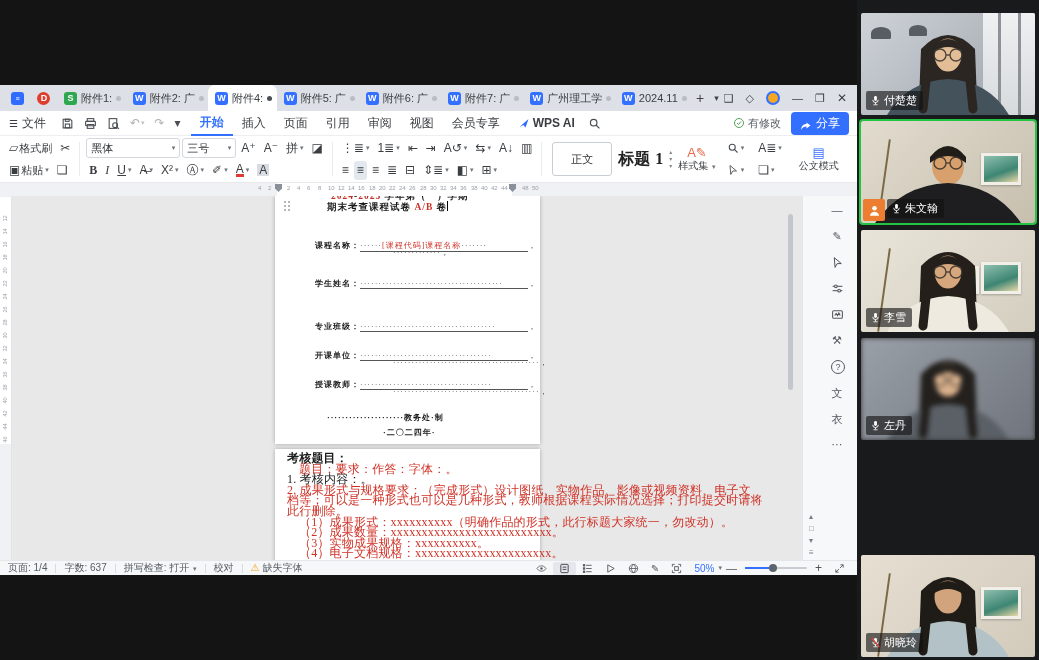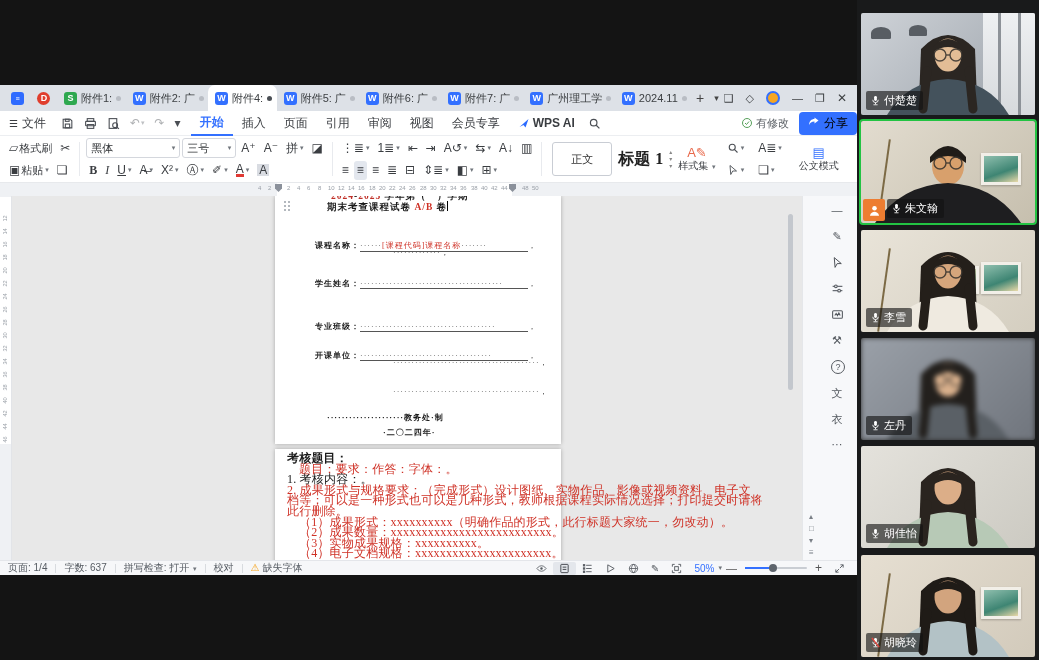--- a/index.html
+++ b/index.html
@@ -15,21 +15,21 @@
   .tabdot{width:5px;height:5px;border-radius:50%;flex:none;}
   .tadd{font-size:14px;color:#444;padding:0 5px;line-height:26px;}
   #winctl{margin-left:auto;display:flex;align-items:center;gap:12px;padding-right:10px;height:26px;color:#3d4043;font-size:11px;}
   #avatar-dot{width:14px;height:14px;border-radius:50%;background:#f5a623;border:2px solid #3370ff;box-sizing:border-box;}
   
   #menubar{position:absolute;left:0;top:26px;width:857px;height:25px;background:#fff;display:flex;align-items:center;font-size:12px;color:#3a3d41;border-bottom:1px solid #eceef1;box-sizing:border-box;}
   #menubar .mi{padding:0 9px;line-height:24px;}
   #menubar .mi.active{color:#3370ff;font-weight:bold;border-bottom:2px solid #3370ff;}
   .qico{color:#4a4e54;font-size:12px;padding:0 4px;display:inline-flex;align-items:center;}
   .qico svg{width:13px;height:13px;}
-  #sharebtn{background:#3370ff;color:#000000;border-radius:4px;padding:3px 9px;display:flex;gap:4px;align-items:flex-start;font-size:12px;}
+  #sharebtn{background:#3370ff;color:#ffffff;border-radius:4px;padding:3px 9px;display:flex;gap:4px;align-items:flex-end;font-size:12px;margin-right:8px;}
   #modified{display:flex;align-items:center;gap:3px;color:#5c6166;font-size:11px;margin-right:10px;}
   
   #ribbon{position:absolute;left:0;top:51px;width:857px;height:47px;background:#fff;border-bottom:1px solid #e7e9ec;display:flex;align-items:center;padding:0 6px;box-sizing:border-box;}
   .rgroup{display:flex;flex-direction:column;gap:3px;}
   .rrow{display:flex;align-items:center;gap:2px;height:19px;}
   .vsep{width:1px;height:34px;background:#e8eaee;margin:0 6px;flex:none;}
   .rbtn{display:inline-flex;align-items:center;gap:1px;padding:0 3px;height:19px;border-radius:3px;font-size:11px;color:#3a3d41;}
   .rbtn .g{font-size:12px;line-height:1;}
   .rbtn.pressed{background:#e3e7ee;}
   .caret{font-size:7px;color:#70757c;margin-left:1px;}
@@ -53,21 +53,21 @@
   .marker{position:absolute;top:1px;width:7px;height:8px;background:#8b919b;clip-path:polygon(50% 100%,100% 55%,100% 0,0 0,0 55%);}
   #corner-l{position:absolute;left:1px;top:99px;width:10px;height:11px;color:#8b919b;font-size:9px;line-height:11px;text-align:center;background:#eff1f4;}
   
   #docarea{position:absolute;left:0;top:111px;width:857px;height:364px;background:#e8e8e8;overflow:hidden;}
   #rulerv{position:absolute;left:0;top:0;width:11px;height:364px;background:#eff1f4;border-right:1px solid #e2e4e8;}
   #rulerv .band{position:absolute;left:0;top:1px;width:11px;height:247px;background:#fff;}
   .rvnum{position:absolute;left:1px;font-size:8px;color:#9aa0a8;transform:rotate(-90deg) scale(.7);transform-origin:center;}
   .page{position:absolute;left:275px;width:265px;background:#fff;box-shadow:0 0 4px rgba(0,0,0,.28);}
   #page1{top:0;height:248px;}
   #page2{top:253px;height:120px;}
-  .doc-serif{font-family:"Liberation Serif","DejaVu Serif",serif;padding-left:21px;}
+  .doc-serif{font-family:"Liberation Serif","DejaVu Serif",serif;}
   .dline{position:absolute;white-space:nowrap;}
   .fieldlbl{font-weight:bold;font-size:8px;letter-spacing:1px;color:#1c1c1c;}
   .fieldu{display:inline-block;border-bottom:1px solid #555;font-size:8px;letter-spacing:1px;min-width:168px;}
   .dotsonly{font-size:8px;letter-spacing:1px;color:#555;}
   #dtitle2{font-weight:bold;font-size:9.5px;letter-spacing:1px;color:#1c1c1c;}
   #dtitle1{font-weight:bold;font-size:9.5px;letter-spacing:1px;}
   .caretbar{display:inline-block;width:1px;height:10px;background:#000;vertical-align:-1px;}
   #draghandle{position:absolute;left:9px;top:5px;width:8px;height:11px;display:grid;grid-template-columns:2px 2px;grid-gap:1.5px;}
   #draghandle i{width:2px;height:2px;background:#9aa0a8;border-radius:50%;}
   .p2line{font-size:12px;line-height:10.6px;white-space:nowrap;letter-spacing:.2px;}
@@ -490,20 +490,21 @@
             <i></i>
           </div>
           <div class="dline" id="dtitle1" style="top: -6px; left: 56px;"><span style="color: rgb(192, 48, 40);">2024</span><span style="color: rgb(28, 28, 28);">-</span><span style="color: rgb(192, 48, 40);">2025</span><span style="color: rgb(28, 28, 28);"> 学年第（一）学期</span></div>
           <div class="dline" id="dtitle2" style="top: 5px; left: 52px;"><span style="color: rgb(28, 28, 28);">期末考查课程试卷 </span><span style="color: rgb(207, 49, 38);">A/B</span><span style="color: rgb(28, 28, 28);"> 卷</span><span class="caretbar"></span></div>
           <div class="dline" style="top: 38px; left: 40px;"><span class="fieldlbl">课程名称：</span><span class="fieldu"><span style="color: rgb(85, 85, 85);">······</span><span style="color: rgb(207, 49, 38);">[课程代码]课程名称</span><span style="color: rgb(85, 85, 85);">·······</span></span><span class="dotsonly">，</span></div>
           <div class="dline dotsonly" style="top: 51px; left: 118px;">·············，</div>
           <div class="dline" style="top: 76px; left: 40px;"><span class="fieldlbl">学生姓名：</span><span class="fieldu"><span style="color: rgb(85, 85, 85);">·······································</span></span><span class="dotsonly">，</span></div>
           <div class="dline" style="top: 119px; left: 40px;"><span class="fieldlbl">专业班级：</span><span class="fieldu"><span style="color: rgb(85, 85, 85);">·····································</span></span><span class="dotsonly">，</span></div>
           <div class="dline" style="top: 148px; left: 40px;"><span class="fieldlbl">开课单位：</span><span class="fieldu"><span style="color: rgb(85, 85, 85);">····································</span></span><span class="dotsonly">，</span></div>
           <div class="dline dotsonly" style="top: 161px; left: 118px;">········································，</div>
+          <div class="dline" style="top: 177px; left: 40px;"><span class="fieldlbl">授课教师：</span><span class="fieldu"><span style="color: rgb(85, 85, 85);">····································</span></span><span class="dotsonly">，</span></div>
           <div class="dline dotsonly" style="top: 190px; left: 118px;">········································，</div>
           <div class="dline fieldlbl" style="top: 216px; left: 52px;">·····················教务处·制</div>
           <div class="dline fieldlbl" style="top: 231px; left: 108px;">·二〇二四年·</div>
         </div>
       <div class="page doc-serif" id="page2">
           <div style="position: absolute; left: 12px; top: 4px;">
             <div class="p2line" style="color: rgb(28, 28, 28); font-weight: bold; margin-left: 0px;">考核题目：</div>
             <div class="p2line" style="color: rgb(207, 49, 38); margin-left: 12px;">题目：要求：作答：字体：。</div>
             <div class="p2line" style="color: rgb(28, 28, 28); margin-left: 0px;">1. 考核内容：。</div>
             <div class="p2line" style="color: rgb(207, 49, 38); margin-left: 0px;">2. 成果形式与规格要求：（完成形式）设计图纸、实物作品、影像或视频资料、电子文</div>
@@ -740,44 +741,20 @@
           <svg viewBox="0 0 24 24">
             <rect x="9" y="2" width="6" height="11" rx="3" fill="#fff"></rect>
             <path d="M6 10.5a6 6 0 0 0 12 0" stroke="#fff" stroke-width="2" fill="none"></path>
             <rect x="11" y="16.5" width="2" height="3.5" fill="#fff"></rect>
             <rect x="7.5" y="20.5" width="9" height="1.8" fill="#fff"></rect>
           </svg>
         </span>
         <span>左丹</span>
       </div>
     </div>
-    <div class="tile" style="top: 446.2px;">
-      <div class="scene" style="background: linear-gradient(135deg, rgb(228, 226, 220) 0%, rgb(204, 202, 194) 100%);">
-        <div style="position: absolute; inset: 0px;">
-          <svg viewBox="0 0 174 102" style="position:absolute;inset:0;width:100%;height:100%">
-            <path d="M60,36 Q87,8 114,36 L116,88 Q87,102 58,88 Z" fill="#2a241f"></path>
-            <ellipse cx="87" cy="42" rx="13.5" ry="16.5" fill="#dcae88"></ellipse>
-            <path d="M72,34 Q87,18 102,34 L102,39 Q87,29 72,39 Z" fill="#2a241f"></path>
-            <path d="M26,102 Q46,68 87,66 Q128,68 148,102 Z" fill="#b7c9b6"></path>
-            <path d="M66,58 L62,96 M108,58 L112,96" stroke="#2a241f" stroke-width="9" stroke-linecap="round"></path>
-          </svg>
-        </div>
-      </div>
-      <div class="pill">
-        <span style="display:inline-flex;width:11px;height:11px">
-          <svg viewBox="0 0 24 24">
-            <rect x="9" y="2" width="6" height="11" rx="3" fill="#fff"></rect>
-            <path d="M6 10.5a6 6 0 0 0 12 0" stroke="#fff" stroke-width="2" fill="none"></path>
-            <rect x="11" y="16.5" width="2" height="3.5" fill="#fff"></rect>
-            <rect x="7.5" y="20.5" width="9" height="1.8" fill="#fff"></rect>
-          </svg>
-        </span>
-        <span>胡佳怡</span>
-      </div>
-    </div>
     <div class="tile" style="top: 554.5px;">
       <div class="scene" style="background: linear-gradient(135deg, rgb(230, 223, 210) 0%, rgb(210, 202, 187) 100%);">
         <div class="artframe" style="right:14px;top:32px;width:34px;height:26px;background:linear-gradient(160deg,#8fbfae,#3e8573 60%,#e9d9a8)"></div>
         <div class="lampstem" style="left:22px;top:18px;width:2px;height:84px;transform:rotate(8deg)"></div>
         <div style="position: absolute; inset: 0px;">
           <svg viewBox="0 0 174 102" style="position:absolute;inset:0;width:100%;height:100%">
             <path d="M60,36 Q87,8 114,36 L116,88 Q87,102 58,88 Z" fill="#1f1b17"></path>
             <ellipse cx="87" cy="42" rx="13.5" ry="16.5" fill="#d2a47e"></ellipse>
             <path d="M72,34 Q87,18 102,34 L102,39 Q87,29 72,39 Z" fill="#1f1b17"></path>
             <path d="M26,102 Q46,68 87,66 Q128,68 148,102 Z" fill="#b3c2c6"></path>

